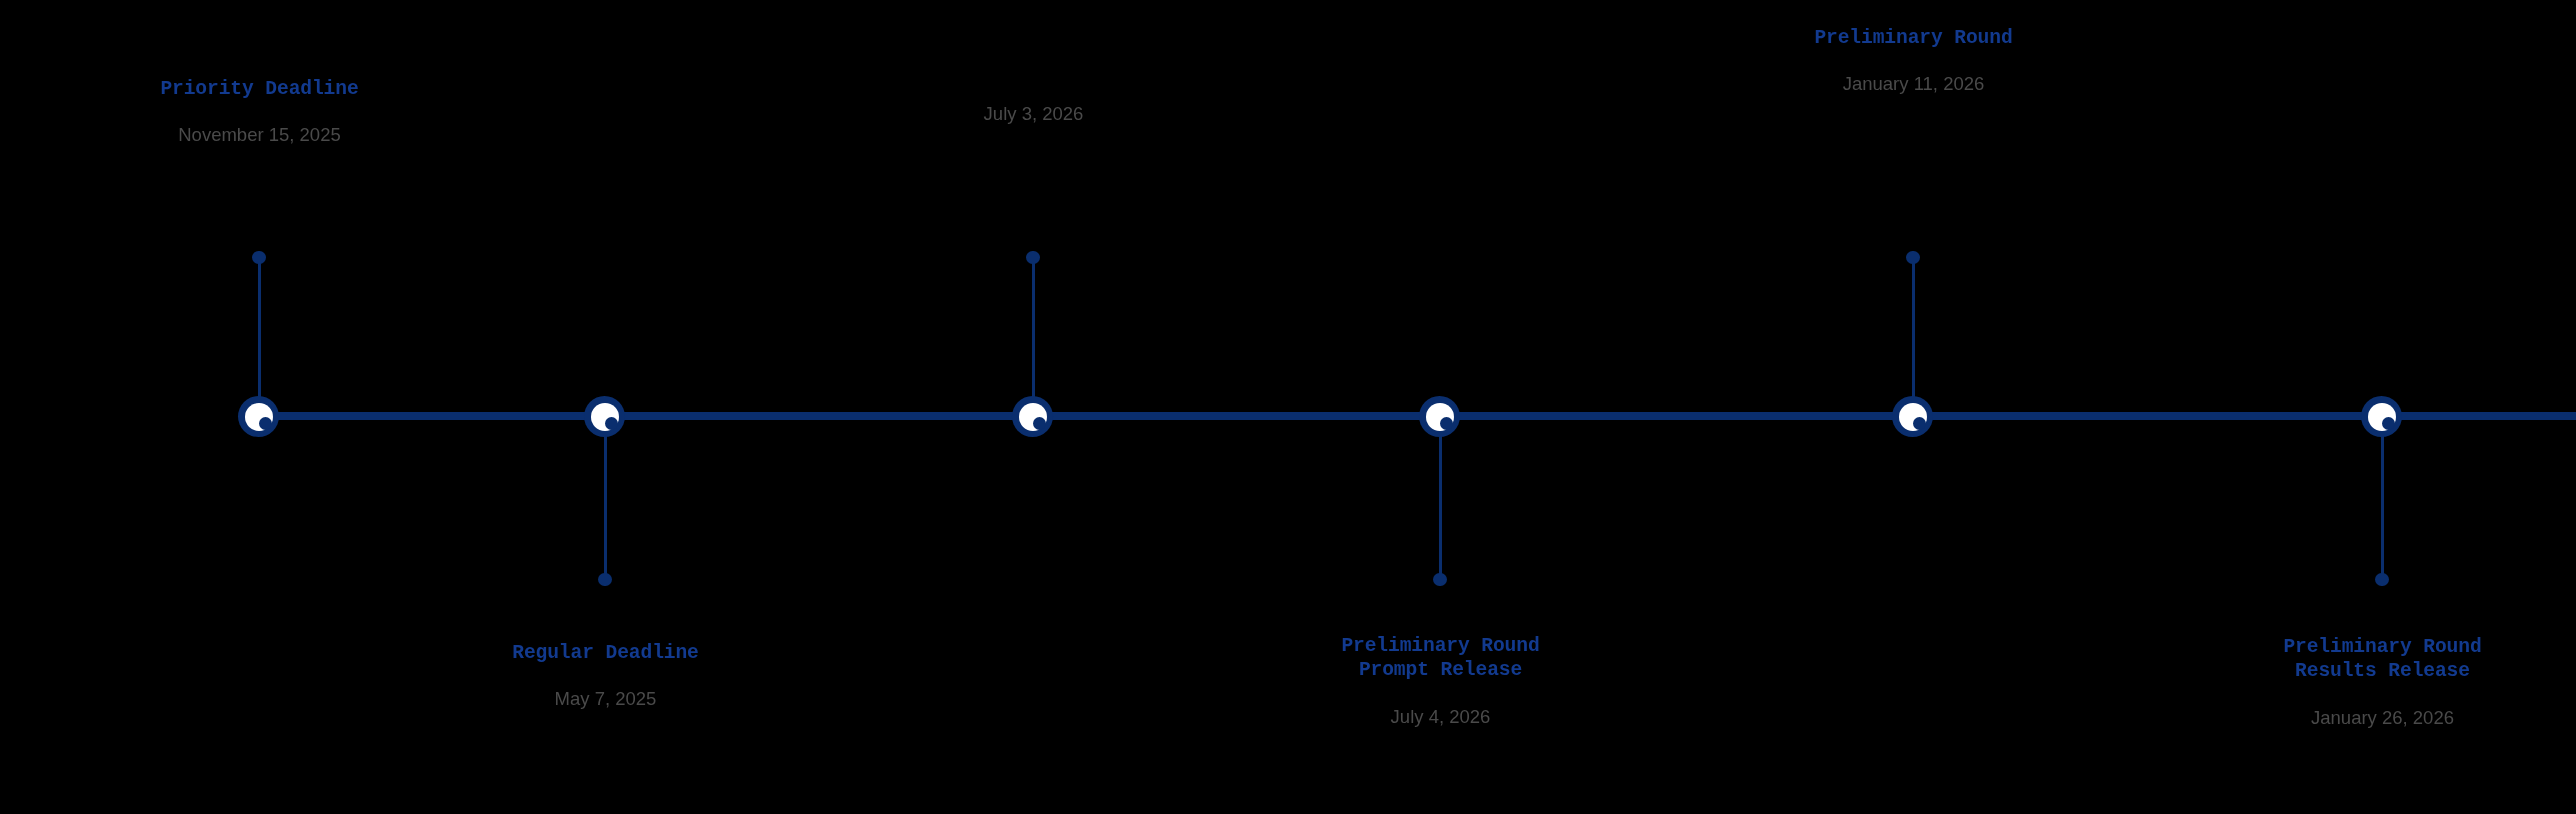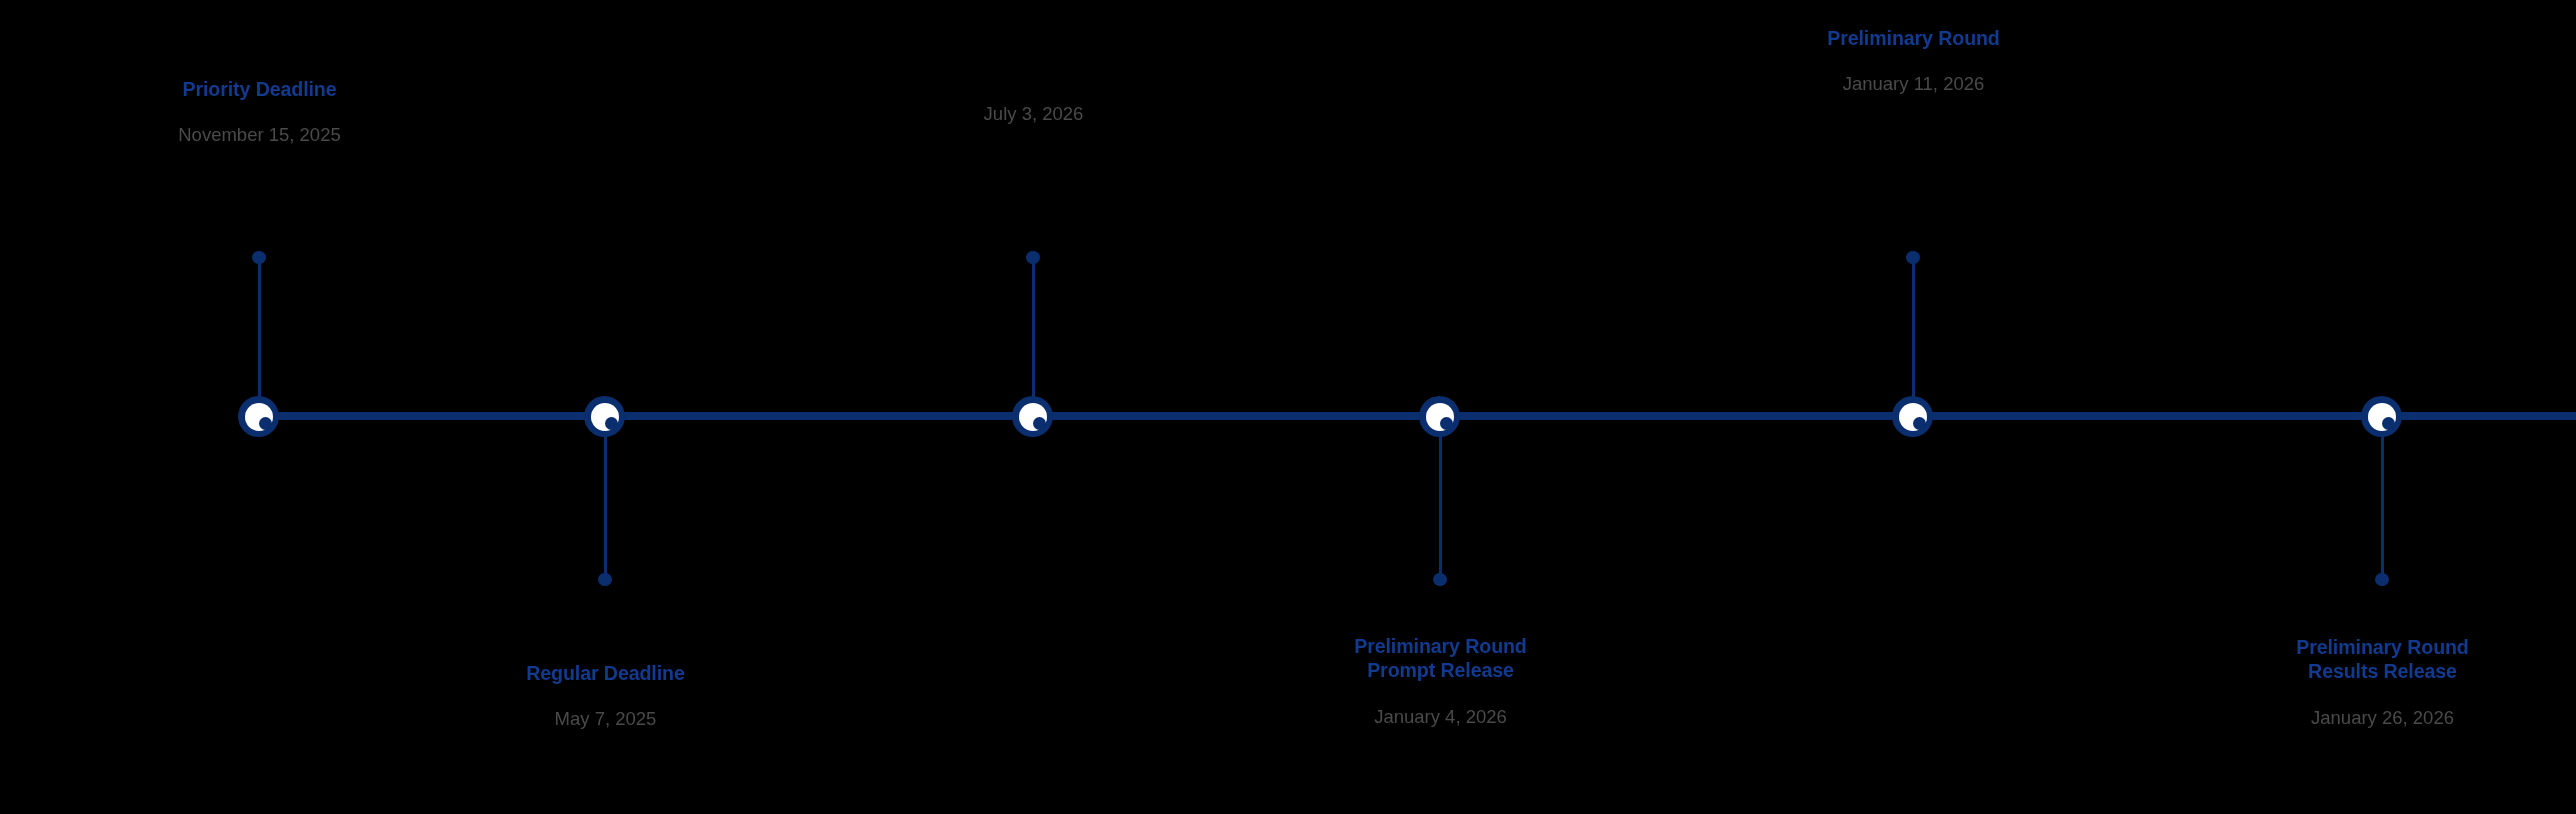--- a/index.html
+++ b/index.html
@@ -96,20 +96,21 @@
   .label-title {
     color: #123a8f;
     font-size: 19.6px;
     font-weight: bold;
     letter-spacing: -0.1px;
     margin: 0;
   }
   .label-title .ttl-line {
     display: block;
     padding: 2.6px 0;
+    font-family: Liberation Mono, monospace;
   }
   .label-date {
     color: #4a4a4a;
     font-size: 18.5px;
     font-weight: normal;
     margin: 18px;
     padding-top: 6.2px;
   }
 </style>
 </head>
@@ -134,21 +135,21 @@
       </div>
     </div>
     <div class="milestone" style="left: 605px;">
       <div class="stem" style="background: rgb(10, 46, 110); top: 416px; height: 163px;"></div>
       <div class="stem-dot" style="background: rgb(10, 46, 110); top: 573px;"></div>
       <div class="node" style="top: 396px; background: rgb(10, 46, 110);">
         <div class="node-inner-white" style="background: rgb(255, 255, 255);">
           <div class="node-core" style="background: rgb(10, 46, 110);"></div>
         </div>
       </div>
-      <div class="label-block below" style="top: 661px;">
+      <div class="label-block below" style="top: 641px;">
         <div class="label-title" style="color: rgb(18, 58, 143);">
           <span class="ttl-line">Regular Deadline</span>
         </div>
         <div class="label-date" style="color: rgb(74, 74, 74);">May 7, 2025</div>
       </div>
     </div>
     <div class="milestone" style="left: 1033px;">
       <div class="stem" style="background: rgb(10, 46, 110); top: 258px; height: 159px;"></div>
       <div class="stem-dot" style="background: rgb(10, 46, 110); top: 251px;"></div>
       <div class="node" style="top: 396px; background: rgb(10, 46, 110);">
@@ -166,21 +167,21 @@
       <div class="node" style="top: 396px; background: rgb(10, 46, 110);">
         <div class="node-inner-white" style="background: rgb(255, 255, 255);">
           <div class="node-core" style="background: rgb(10, 46, 110);"></div>
         </div>
       </div>
       <div class="label-block below" style="top: 634px;">
         <div class="label-title" style="color: rgb(18, 58, 143);">
           <span class="ttl-line">Preliminary Round</span>
           <span class="ttl-line">Prompt Release</span>
         </div>
-        <div class="label-date" style="color: rgb(74, 74, 74);">January 4, 2026</div>
+        <div class="label-date" style="color: rgb(74, 74, 74);">July 4, 2026</div>
       </div>
     </div>
     <div class="milestone" style="left: 1913px;">
       <div class="stem" style="background: rgb(10, 46, 110); top: 258px; height: 159px;"></div>
       <div class="stem-dot" style="background: rgb(10, 46, 110); top: 251px;"></div>
       <div class="node" style="top: 396px; background: rgb(10, 46, 110);">
         <div class="node-inner-white" style="background: rgb(255, 255, 255);">
           <div class="node-core" style="background: rgb(10, 46, 110);"></div>
         </div>
       </div>

